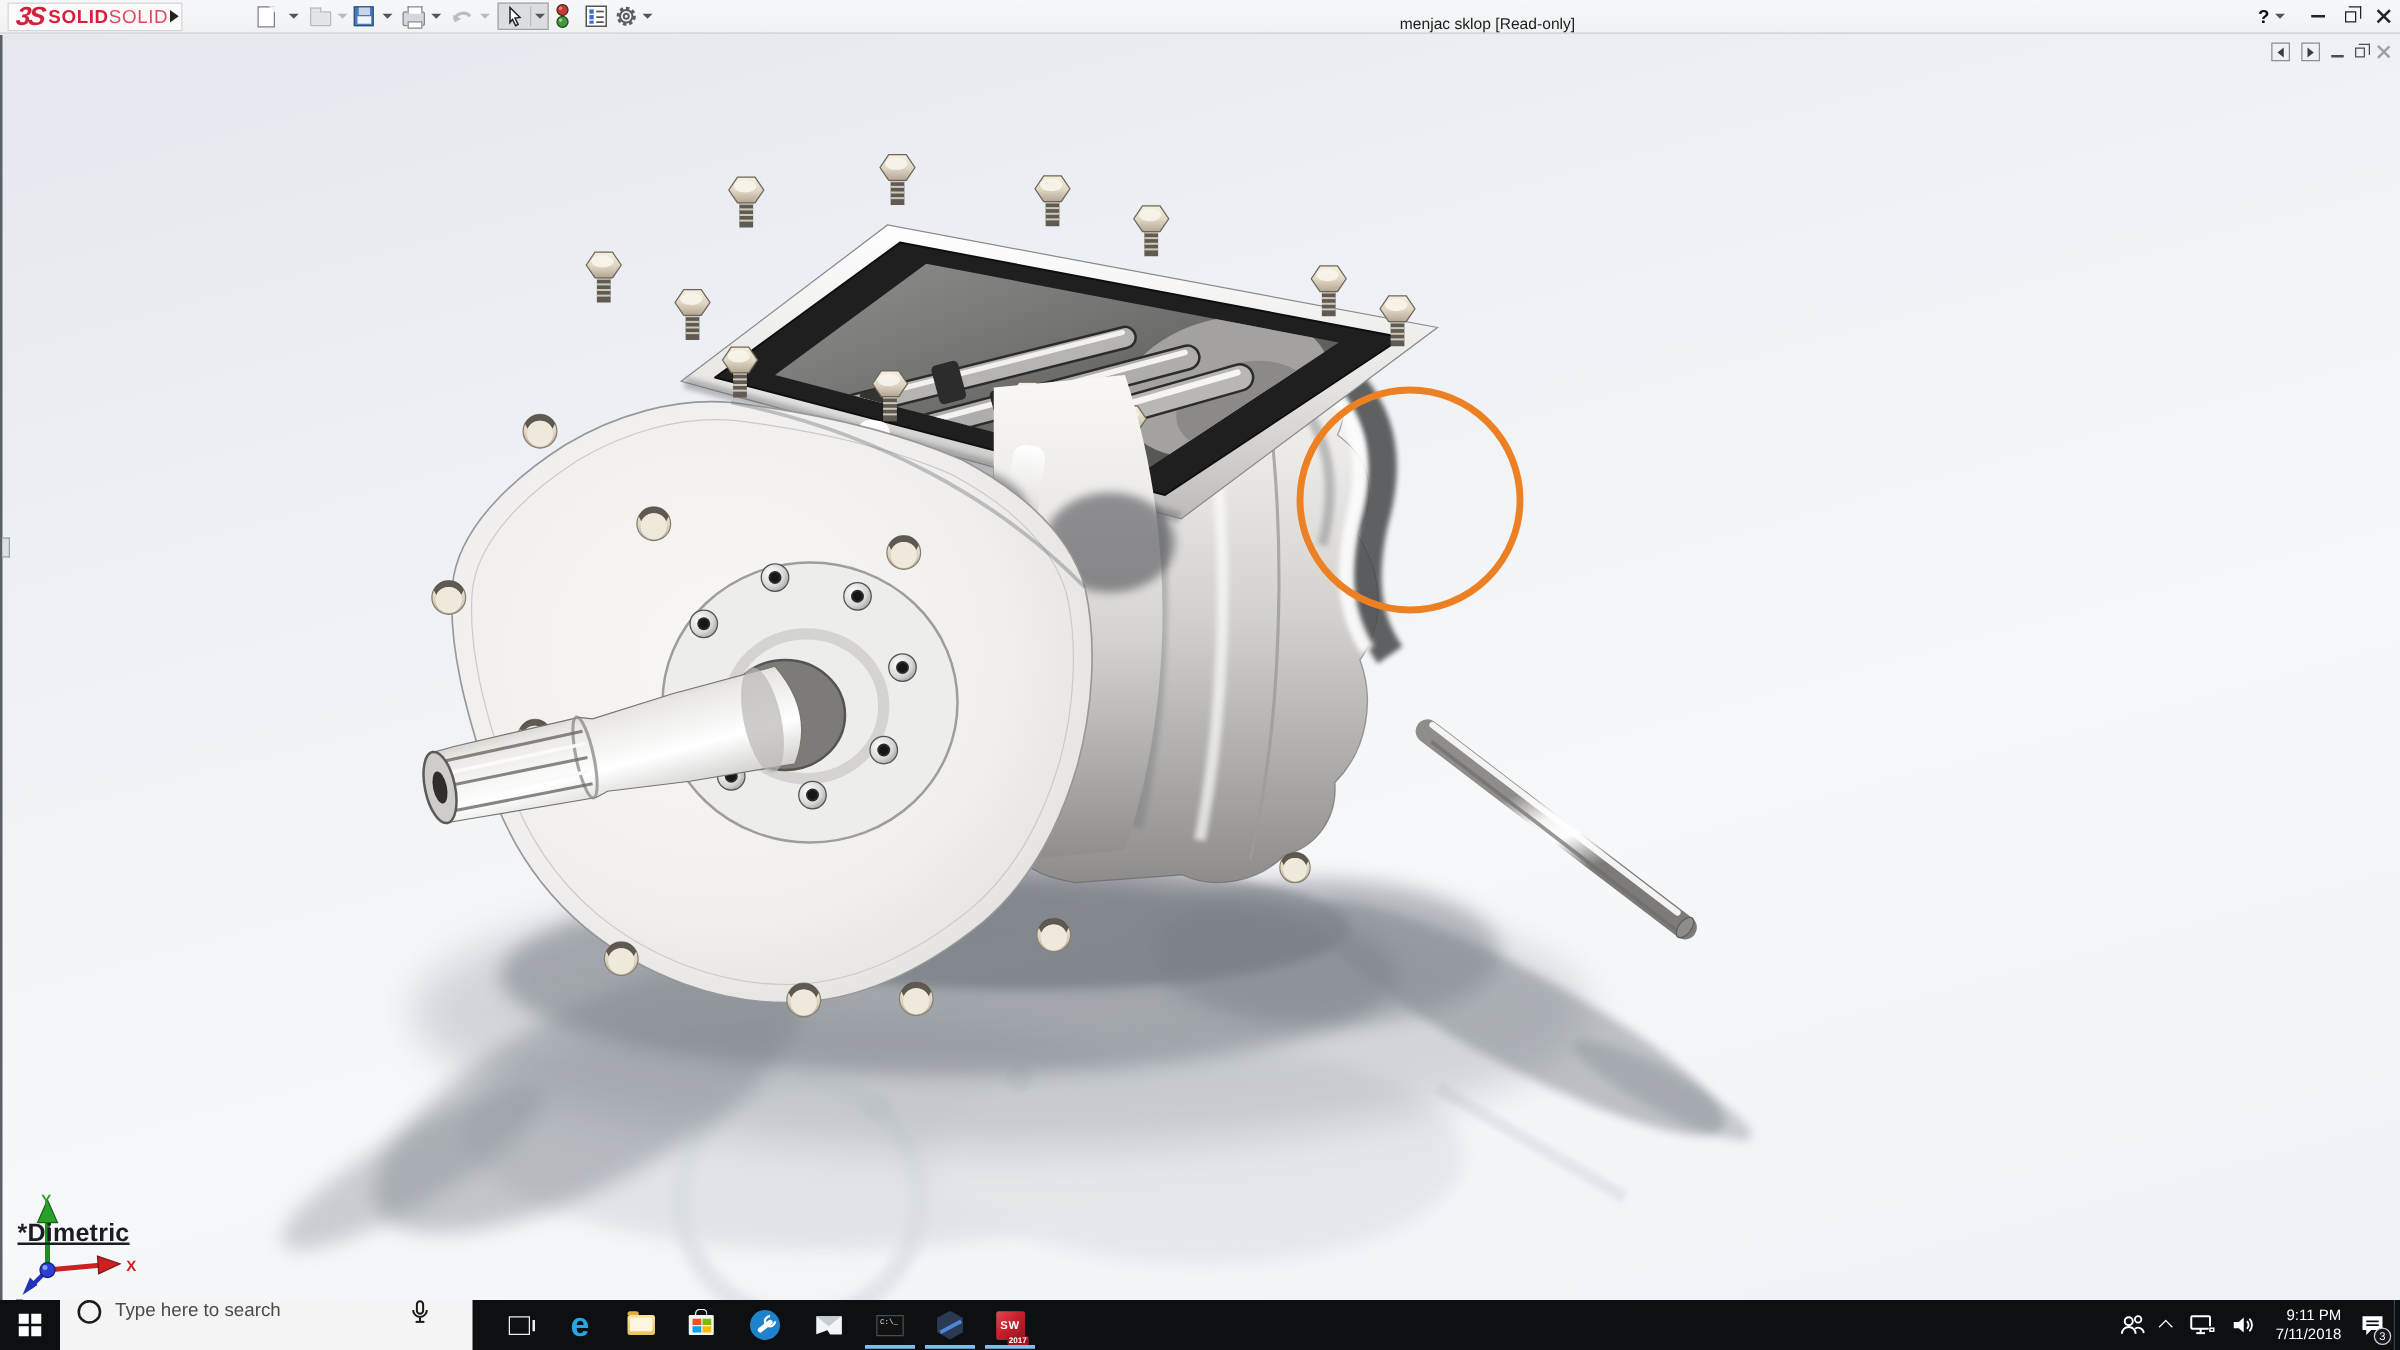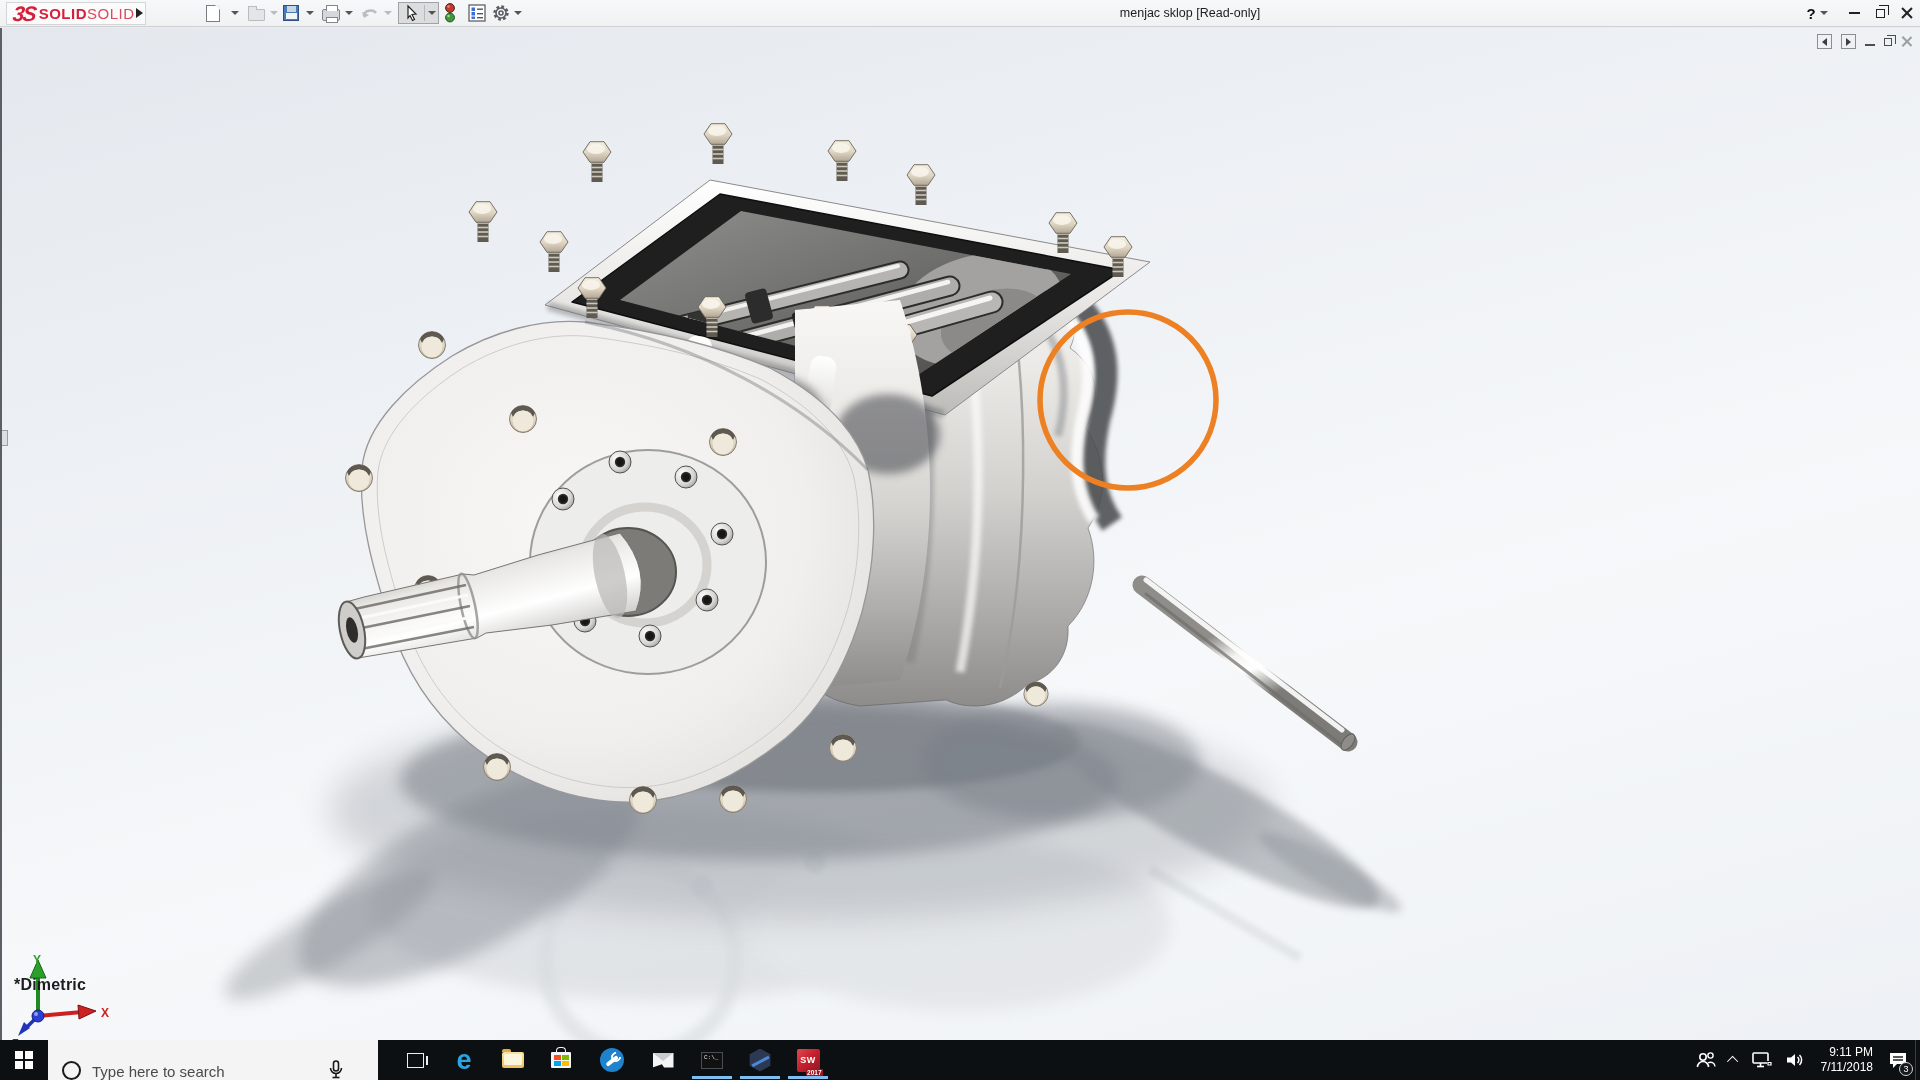--- a/index.html
+++ b/index.html
@@ -47,29 +47,29 @@
   .doc-win-box { width:15px; height:15px; border:1px solid #8a8e94; display:flex; align-items:center; justify-content:center; background:transparent; }
   .tri-l { width:0;height:0;border-right:5px solid #3a3d42;border-top:4px solid transparent;border-bottom:4px solid transparent; }
   .tri-r { width:0;height:0;border-left:5px solid #3a3d42;border-top:4px solid transparent;border-bottom:4px solid transparent; }
   .g-min { width:10px;height:2px;background:#4a4d52; margin-top:6px; }
   .g-restore { width:8px;height:8px;border:1.5px solid #4a4d52;position:relative; }
   .g-restore:before { content:"";position:absolute;left:2px;top:-4px;width:8px;height:8px;border:1.5px solid #4a4d52;border-left:none;border-bottom:none; }
   .g-close { position:relative;width:11px;height:11px; }
   .g-close:before,.g-close:after { content:"";position:absolute;left:5px;top:-1px;width:1.6px;height:13px;background:#9aa0a6; }
   .g-close:before{transform:rotate(45deg);} .g-close:after{transform:rotate(-45deg);}
 
-  #orient-label { position:absolute; left:14px; top:948px; font-size:16px; font-weight:bold; color:#1d1d1f; z-index:25; letter-spacing:.2px; }
+  #orient-label { position:absolute; left:14px; top:948px; font-size:20px; font-weight:bold; color:#1d1d1f; z-index:25; letter-spacing:.2px;text-decoration:underline; }
   #triad { position:absolute; left:6px; top:924px; z-index:25; }
 
   
   #taskbar { position:absolute; left:0; top:1040px; width:1920px; height:40px; background:#0d1013; z-index:60; display:flex; align-items:center; }
   #start-btn { position:absolute; left:0; width:48px; height:40px; display:flex; align-items:center; justify-content:center; }
   .win-logo { display:grid; grid-template-columns:8px 8px; grid-template-rows:8px 8px; gap:1.5px; }
   .win-logo div { background:#fdfdfd; }
-  #search-box { position:absolute; left:48px; top:0; width:330px; height:40px; background:#f4f4f4; display:flex; align-items:flex-end; }
+  #search-box { position:absolute; left:48px; top:0; width:330px; height:40px; background:#f4f4f4; display:flex; align-items:flex-start; }
   #cortana-ring { width:19px; height:19px; border:2.5px solid #1a1a1a; border-radius:50%; margin:0 11px 0 14px; }
   #search-input { border:none; outline:none; background:transparent; font-size:15px; color:#3c3c3c; width:230px; font-family:"Liberation Sans",sans-serif; }
   #search-input::placeholder { color:#4a4a4a; opacity:1; }
   .tb-icon { position:absolute; top:0; width:46px; height:40px; display:flex; align-items:center; justify-content:center; }
   .underline { position:absolute; top:1076px; height:3px; background:#7fbdf2; z-index:61; }
   .taskview { width:17px; height:15px; border:1.6px solid #eceeef; position:relative; }
   .taskview:before { content:""; position:absolute; right:-5px; top:2px; width:2px; height:9px; background:#eceeef; }
   .edge-e { color:#28a6e4; font-size:27px; font-weight:bold; line-height:1; }
   .fe-folder { width:22px; height:16px; background:linear-gradient(#fae49a,#edc15c); border-radius:2px; position:relative; }
   .fe-folder:before { content:""; position:absolute; left:0; top:-3px; width:9px; height:3px; background:#e0ae47; border-radius:2px 2px 0 0; }
@@ -171,21 +171,21 @@
     <svg width="20" height="20">
       <circle cx="10" cy="10" r="6.2" fill="none" stroke="#5a5d62" stroke-width="3" stroke-dasharray="2.6 2.2"></circle>
       <circle cx="10" cy="10" r="5" fill="none" stroke="#5a5d62" stroke-width="1.6"></circle>
       <circle cx="10" cy="10" r="2" fill="none" stroke="#5a5d62" stroke-width="1.6"></circle>
     </svg>
   </div>
   <div class="tb-item" style="left:514px">
       <div class="dd"></div>
     </div>
 
-  <div style="position:absolute; left:1060px; top:0; width:260px; height:26px; display:flex; align-items:center; justify-content:center;">
+  <div style="position:absolute; left:1060px; top:0; width:260px; height:26px; display:flex; align-items:flex-end; justify-content:center;">
     <span style="font-size:12.5px; color:#1c1c1c;">menjac sklop [Read-only]</span>
   </div>
 
   <div id="help-btn">
     <span>?</span>
       <div class="dd"></div>
   </div>
   <div class="win-btn" style="left:1840px">
       <div class="glyph-min"></div>
     </div>

